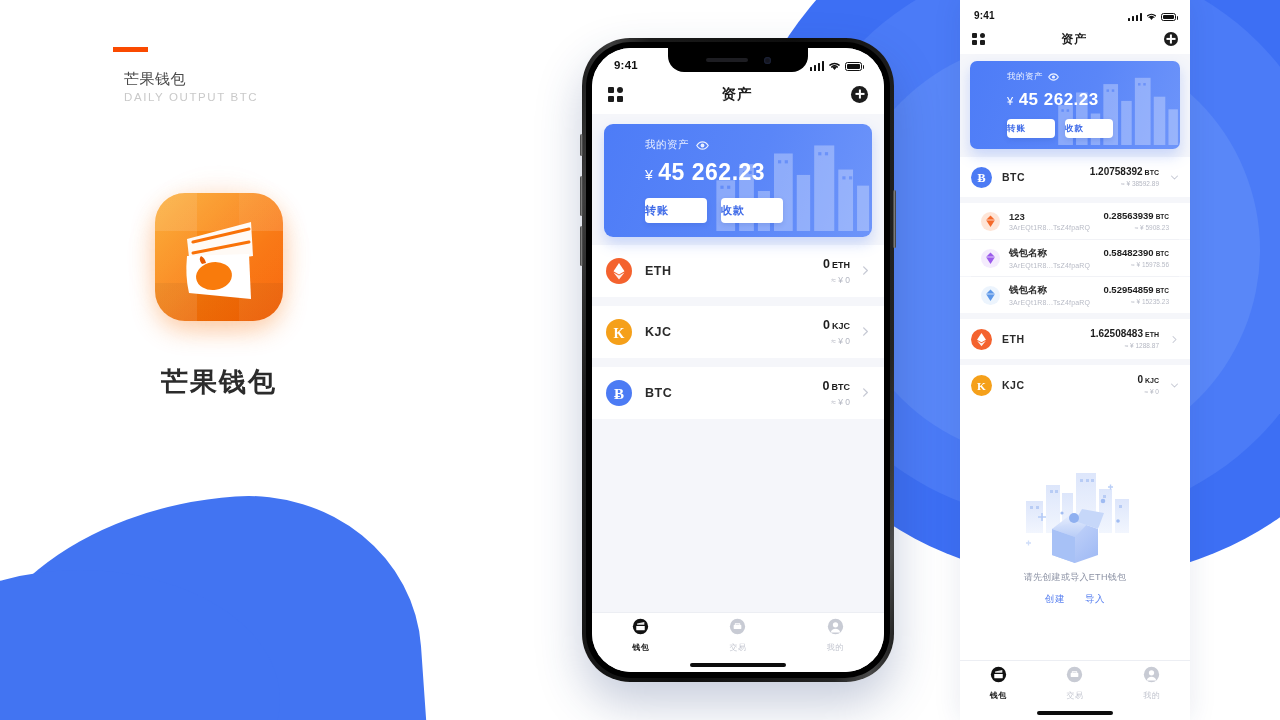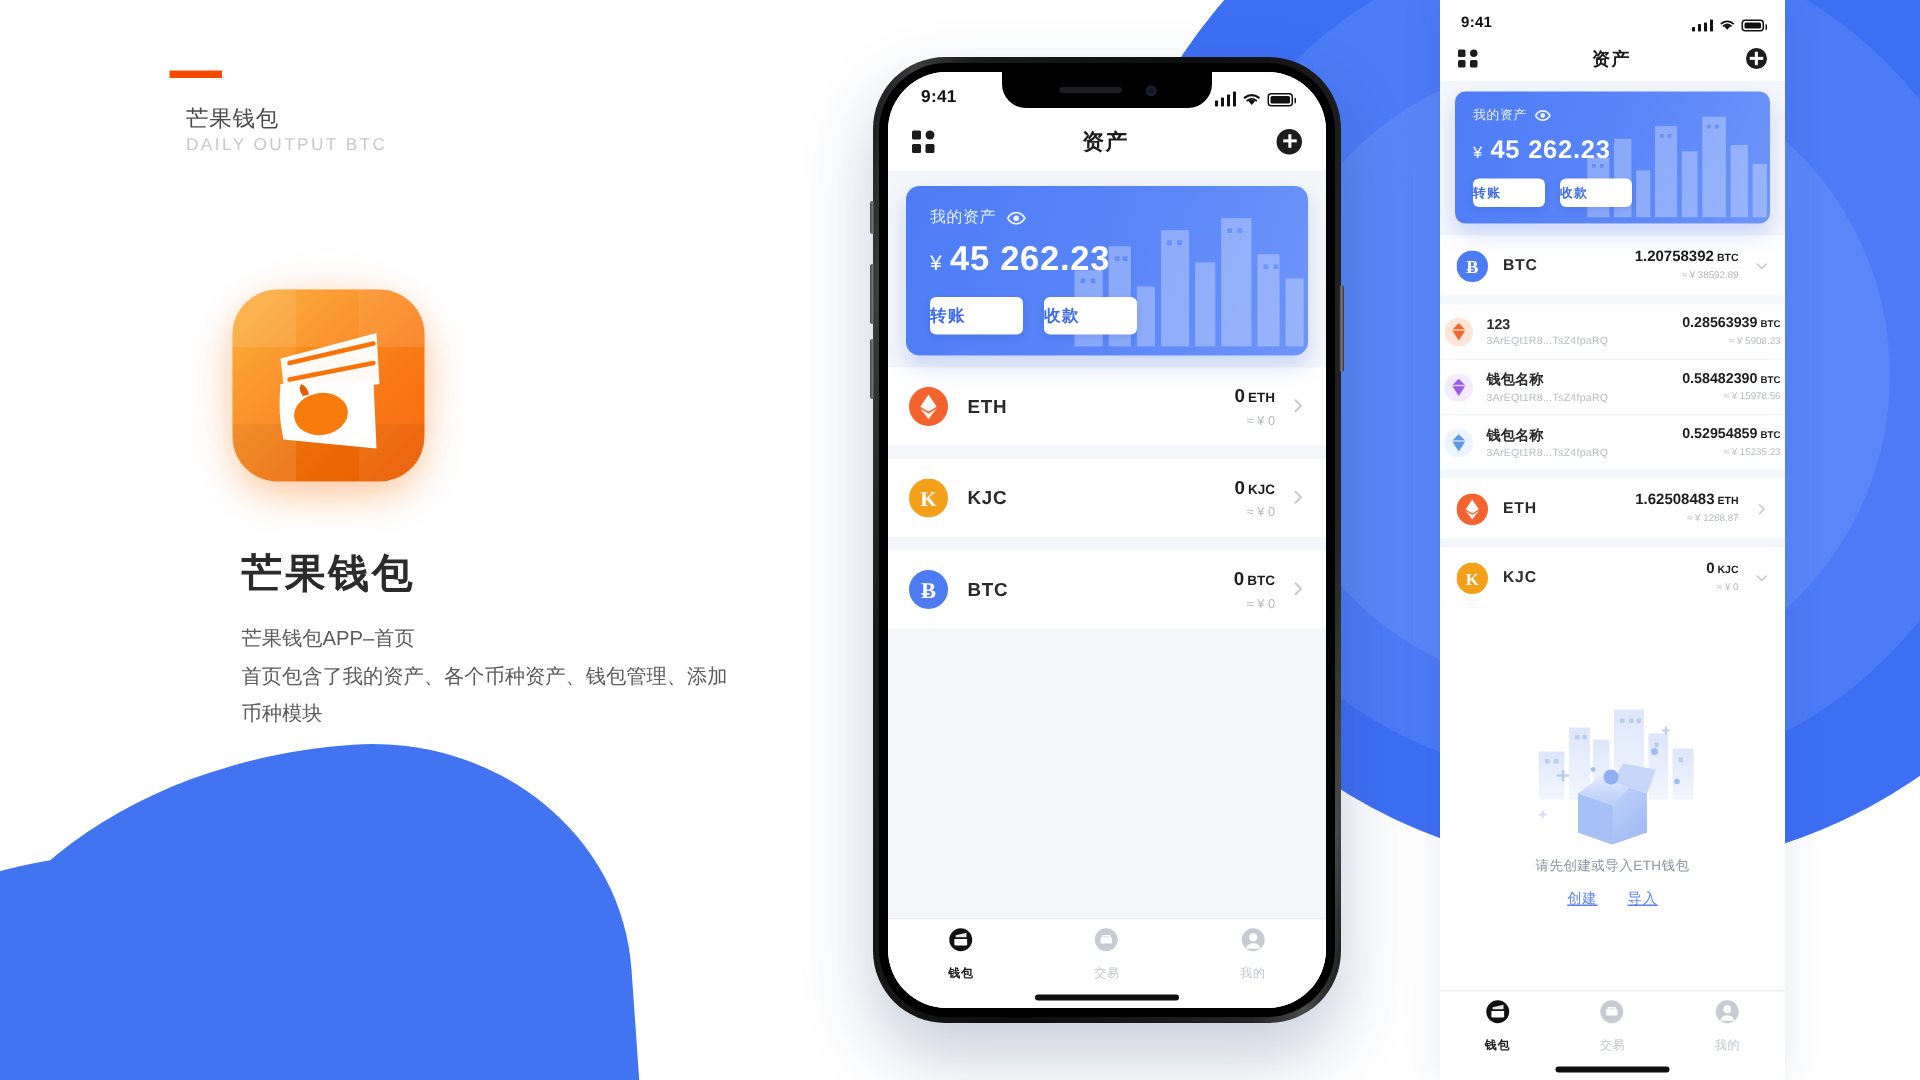--- a/index.html
+++ b/index.html
@@ -96,20 +96,21 @@
   .plus-icon::before,.plus-icon::after { content:""; position:absolute; background:#fff; left:50%; top:50%; transform:translate(-50%,-50%); }
   .plus-icon::before { width:9px; height:2.2px; }
   .plus-icon::after { width:2.2px; height:9px; }
 
   .appbody { background:#f5f6fa; flex:1; overflow:hidden; position:relative; }
 
   .balance-card {
     margin:10px 12px 0; border-radius:9px; position:relative; overflow:hidden;
     background:linear-gradient(110deg,#4D7CF7 0%,#5A86F8 55%,#6E95FA 100%);
     box-shadow:0 7px 14px rgba(77,124,247,.26);
+    padding-left:25px;
   }
   .city { position:absolute; right:0; top:0; bottom:0; width:60%; opacity:.30; }
   .bc-inner { position:relative; padding:14px 16px 14px; }
   .bc-label { font-size:10.5px; color:#eaf0ff; display:flex; align-items:center; gap:7px; letter-spacing:.5px; }
   .eye { width:13px; height:9px; position:relative; }
   .eye svg { display:block; }
   .bc-amount { margin-top:7px; color:#fff; font-weight:bold; letter-spacing:.5px; display:flex; align-items:baseline; gap:5px; }
   .bc-yen { font-size:14px; font-weight:normal; }
   .bc-num { font-size:23px; }
   .bc-btns { margin-top:12px; display:flex; gap:14px; }
@@ -146,35 +147,35 @@
   #flat .bc-btns { margin-top:9px; gap:10px; }
   #flat .bc-btn { width:48px; font-size:8.5px; padding:3.5px 0; }
   #flat .coin-row { height:40px; padding:0 11px; }
   #flat .coin-ic { width:21px; height:21px; }
   #flat .coin-name { font-size:10.5px; margin-left:10px; }
   #flat .coin-amt { font-size:10px; }
   #flat .coin-amt .tick { font-size:7px; }
   #flat .coin-fiat { font-size:6.5px; }
   #flat .gap { height:6px; }
 
-  .sub-row { background:#fff; display:flex; align-items:center; padding:0 3px; height:36px; }
+  .sub-row { background:#fff; display:flex; align-items:center; padding:0 21px; height:36px; }
   .sub-ic { width:19px; height:19px; flex:none; display:flex; align-items:center; justify-content:center; }
   .sub-txt { margin-left:9px; flex:1; }
   .sub-name { font-size:9.5px; color:#2a2a2a; font-weight:bold; }
   .sub-addr { font-size:7px; color:#b8bbc6; margin-top:2px; letter-spacing:.2px; }
   .sub-vals { text-align:right; line-height:1.3; }
   .sub-amt { font-size:9.5px; font-weight:bold; color:#1c1c1c; }
   .sub-amt .tick { font-size:6.5px; margin-left:2px; }
   .sub-fiat { font-size:6.5px; color:#b8bbc6; margin-top:2px; }
   .sub-div { height:1px; background:#f1f2f6; margin:0 11px; }
 
   .empty { background:#fff; padding:14px 0 16px; text-align:center; flex:1; display:flex; flex-direction:column; align-items:center; justify-content:center; }
   .empty-txt { font-size:9px; color:#8d93a5; margin-top:6px; letter-spacing:.3px; }
   .empty-links { margin-top:9px; display:flex; gap:20px; }
-  .empty-links span { font-size:9.5px; color:#5B82F0; letter-spacing:.6px;text-decoration:underline; }
+  .empty-links span { font-size:9.5px; color:#5B82F0; letter-spacing:.6px; }
 
   .tabbar { background:#fff; border-top:1px solid #eceef3; display:flex; align-items:center; justify-content:space-around; height:46px; }
   .tab { text-align:left; }
   .tab .tlbl { font-size:8px; margin-top:3px; letter-spacing:.5px; }
   .tab.active .tlbl { color:#1c1c1c; font-weight:bold; }
   .tab.idle .tlbl { color:#c2c5cf; }
   .home-ind { height:14px; background:#fff; display:flex; align-items:center; justify-content:center; }
   .home-ind i { display:block; width:96px; height:4px; border-radius:3px; background:#0d0d0d; }
   #flat .home-ind i { width:76px; height:3.5px; }
 </style>
@@ -205,22 +206,20 @@
           <path d="M36 57 L92 46" stroke="#F97208" stroke-width="3" stroke-linecap="round" fill="none"></path>
           <path d="M30 60 Q28 80 32 97 L94 103 L92 58 Z" fill="#ffffff"></path>
           <ellipse cx="57" cy="80" rx="18" ry="14" transform="rotate(-8 57 80)" fill="#F97B0C"></ellipse>
           <path d="M45 68 q-4 -5 -1 -8 q4 2 5 7" fill="#E85A00"></path>
         </g>
       </svg>
     </div>
   </div>
 
   <div class="title-cn">芒果钱包</div>
-  <div class="desc" style="white-space:pre-line">芒果钱包APP–首页
-首页包含了我的资产、各个币种资产、钱包管理、添加币种模块</div>
 </div>
 
 <div id="phone">
   <div class="frame">
     <div class="frame-inner"></div>
     <div class="side-btn sb-mute"></div>
     <div class="side-btn sb-up"></div>
     <div class="side-btn sb-dn"></div>
     <div class="side-btn sb-pw"></div>
 

